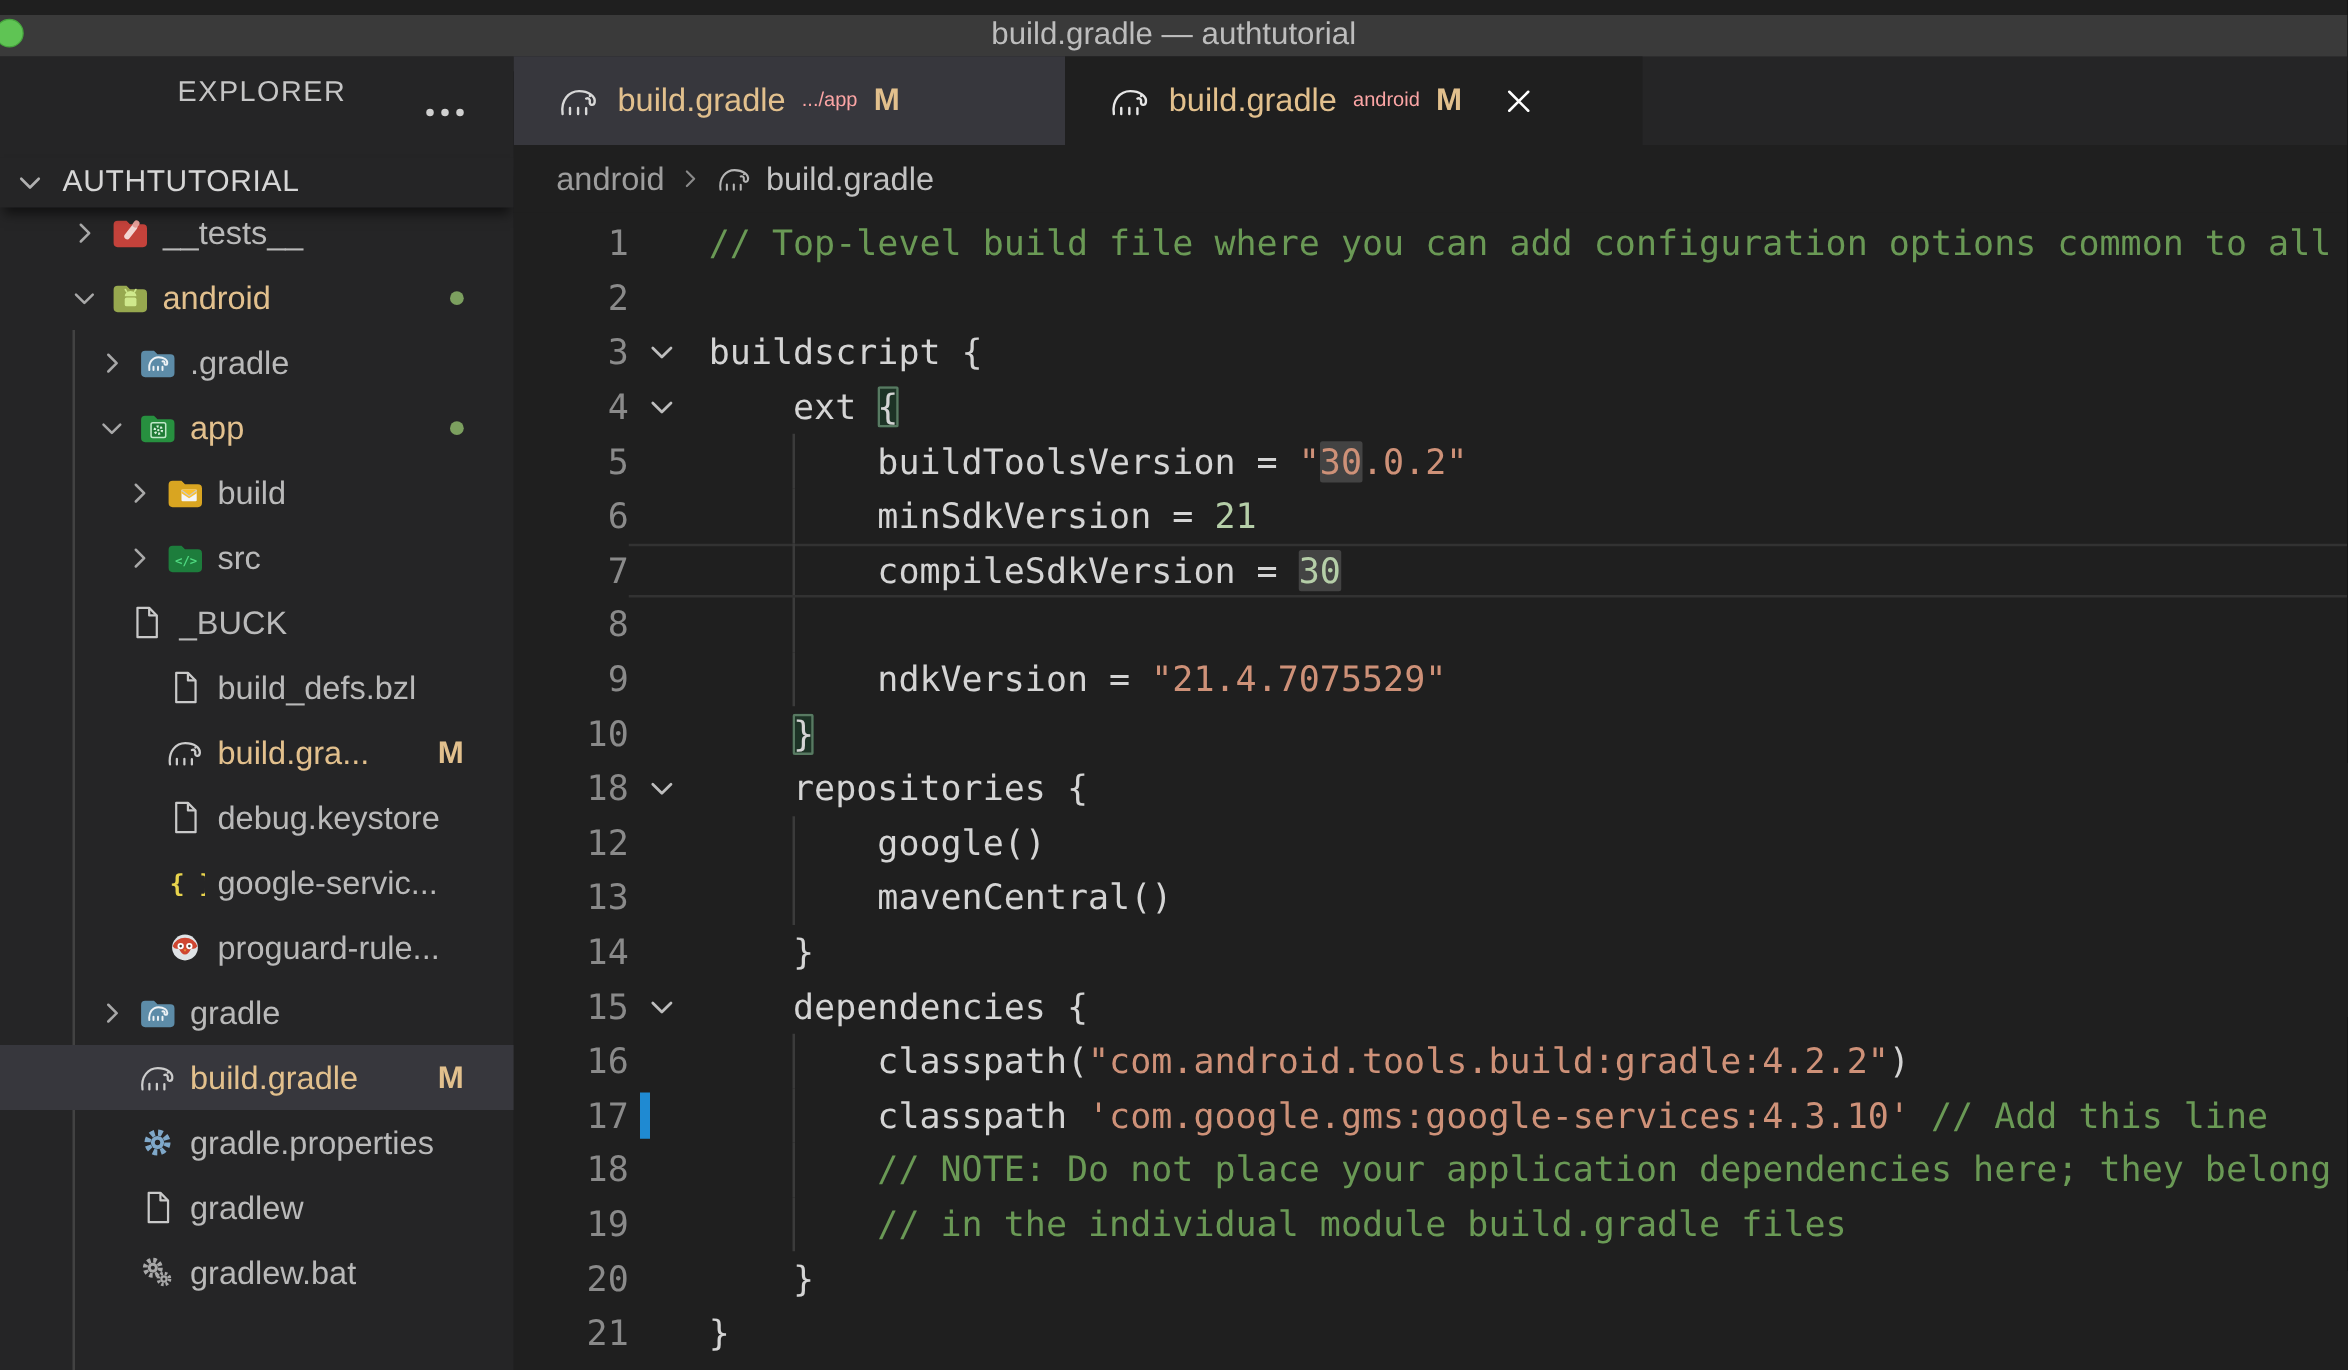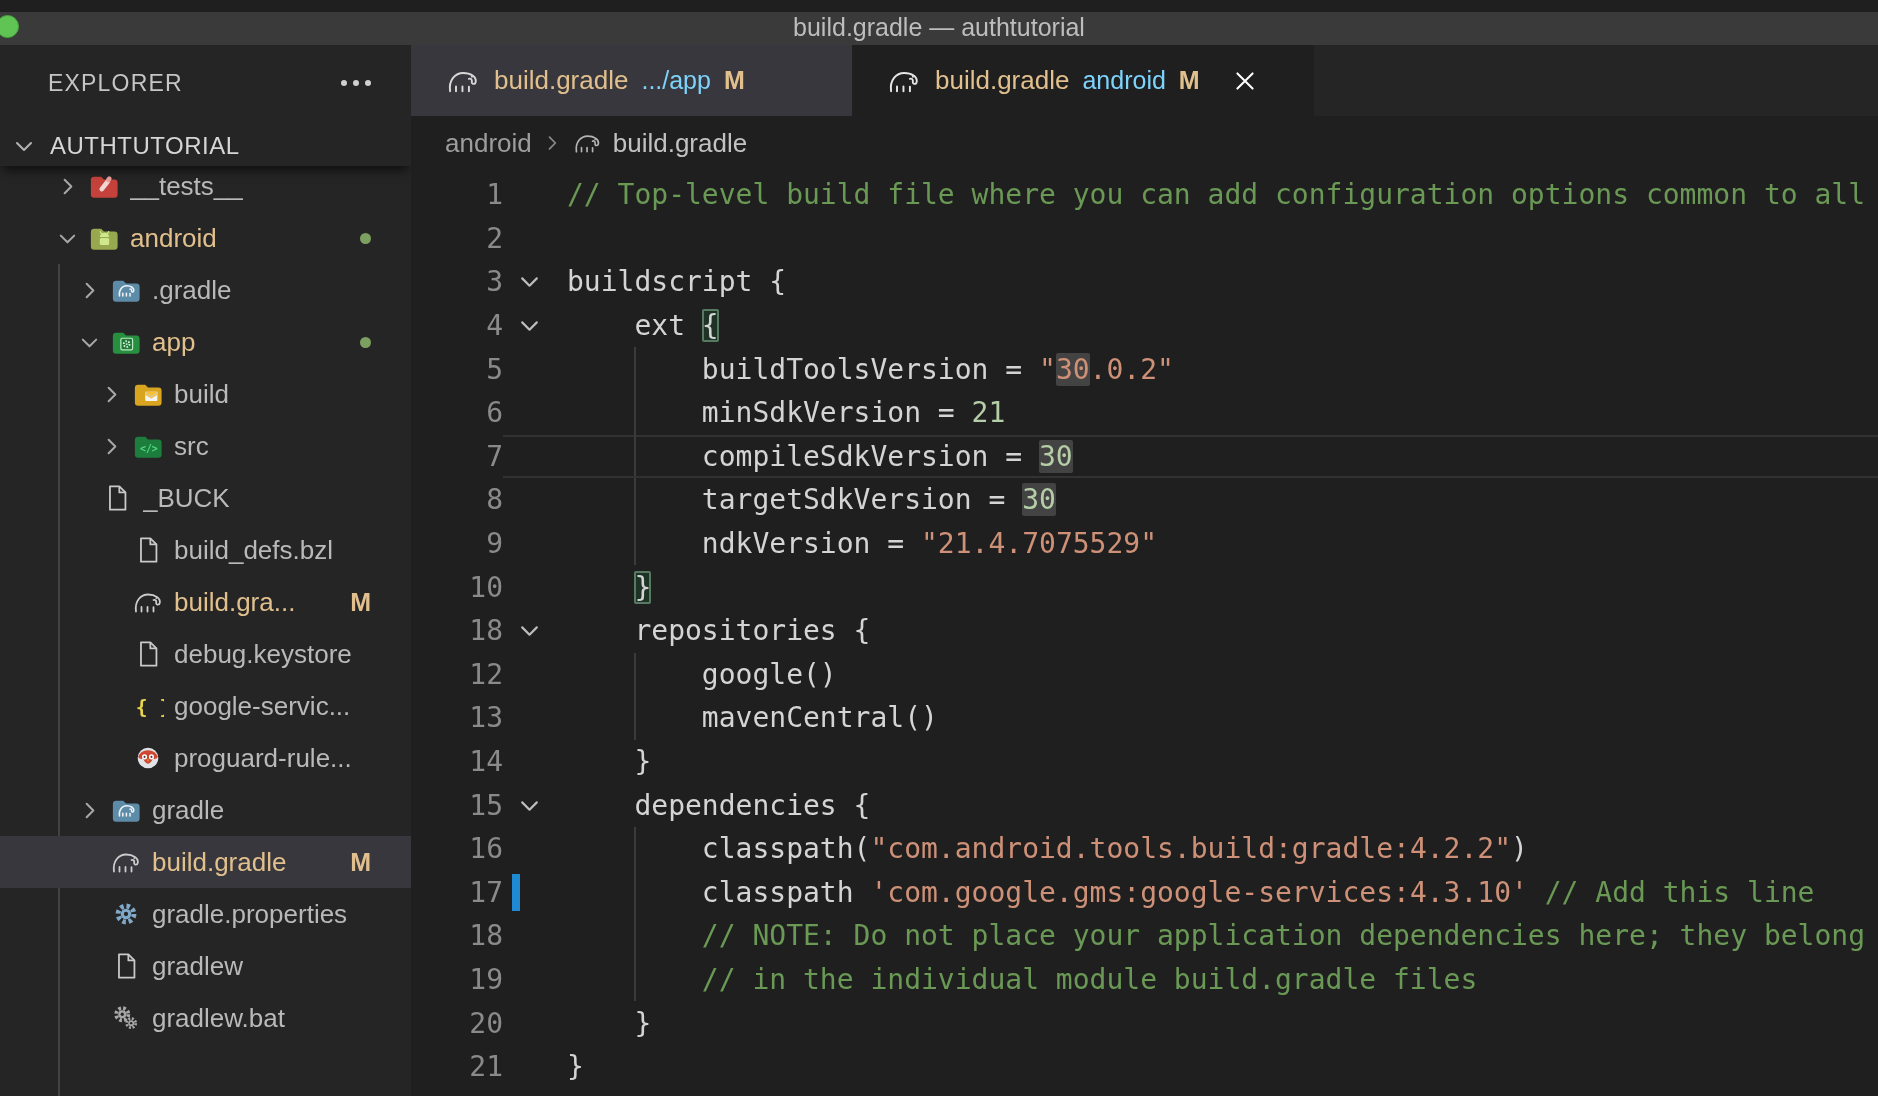--- a/index.html
+++ b/index.html
@@ -19,21 +19,21 @@
   .win-title{position:absolute;left:0;right:0;top:0;height:30px;line-height:30px;text-align:center;
              color:#bdbdbd;font-size:25px;font-weight:500;}
 
   
   .main{position:absolute;top:45px;left:0;right:0;bottom:0;display:flex;}
   .sidebar{position:relative;width:411px;flex:0 0 411px;background:var(--sidebar-bg);overflow:hidden;}
   .editor-col{position:relative;flex:1;display:flex;flex-direction:column;overflow:hidden;}
 
   
   .explorer-row{position:absolute;top:15px;left:0;right:0;height:46px;display:flex;align-items:center;
-                padding:0 40px 0 48px;}
+                padding:0 40px 0 48px;flex-direction:column;}
   .explorer-title{color:#c5c5c5;font-size:23px;letter-spacing:1.2px;}
   .more-actions{margin-left:auto;display:flex;gap:6px;cursor:pointer;}
   .more-actions i{width:6px;height:6px;border-radius:50%;background:#d0d0d0;display:block;}
 
   .section-header{position:absolute;top:81px;left:0;right:0;height:40px;z-index:3;background:var(--sidebar-bg);
                   display:flex;align-items:center;padding-left:12px;gap:6px;
                   box-shadow:0 8px 9px -3px rgba(0,0,0,.55);}
   .section-label{color:#d6d6d6;font-size:24px;font-weight:normal;letter-spacing:.5px;}
 
   .tree{position:absolute;top:115px;left:0;right:0;bottom:0;overflow:hidden;z-index:1;}
@@ -47,21 +47,21 @@
   .tree-deco{position:absolute;right:40px;top:0;bottom:0;display:flex;align-items:center;}
   .tree-badge{color:var(--mod);font-size:25px;font-weight:600;}
   .tree-dot{width:11px;height:11px;border-radius:50%;background:var(--dot);}
 
   
   .tabbar{height:71px;flex:0 0 71px;background:var(--tabstrip-bg);display:flex;}
   .tab{display:flex;align-items:center;padding:0 34px;gap:13px;cursor:pointer;}
   .tab.inactive{width:441px;background:var(--tab-inactive-bg);}
   .tab.active{width:462px;background:var(--editor-bg);}
   .tab-name{color:var(--mod);font-size:26px;white-space:nowrap;}
-  .tab-desc{color:#7dd3fc;font-size:25px;white-space:nowrap;}
+  .tab-desc{color:#fca5a5;font-size:16px;white-space:nowrap;}
   .tab-badge{color:var(--mod);font-size:25px;font-weight:600;}
   .tab-close{margin-left:18px;width:28px;height:28px;display:flex;align-items:center;justify-content:center;cursor:pointer;}
 
   
   .breadcrumb{height:54px;flex:0 0 54px;display:flex;align-items:center;padding-left:34px;gap:10px;background:var(--editor-bg);}
   .crumb{color:#9d9d9d;font-size:26px;}
   .crumb.file{color:#c2c2c2;}
   .crumb-icon{display:flex;align-items:center;}
 
   
@@ -403,21 +403,21 @@
           <div class="code-row"><span class="line-num">2</span><span class="fold-gutter"></span><span class="line-text"></span></div>
           <div class="code-row"><span class="line-num">3</span><span class="fold-gutter"><svg width="25" height="25" viewBox="0 0 24 24" fill="none">
                 <path d="M5 9 l7 7 7-7" stroke="#bdbdbd" stroke-width="2.1" stroke-linecap="round" stroke-linejoin="round"></path>
               </svg></span><span class="line-text"><span class="tok-plain">buildscript {</span></span></div>
           <div class="code-row"><span class="line-num">4</span><span class="fold-gutter"><svg width="25" height="25" viewBox="0 0 24 24" fill="none">
                 <path d="M5 9 l7 7 7-7" stroke="#bdbdbd" stroke-width="2.1" stroke-linecap="round" stroke-linejoin="round"></path>
               </svg></span><span class="line-text"><span class="tok-plain">    ext </span><span class="tok-plain bracket">{</span></span></div>
           <div class="code-row"><span class="indent-guide"></span><span class="line-num">5</span><span class="fold-gutter"></span><span class="line-text"><span class="tok-plain">        buildToolsVersion = </span><span class="tok-string">"</span><span class="tok-string hl">30</span><span class="tok-string">.0.2"</span></span></div>
           <div class="code-row"><span class="indent-guide"></span><span class="line-num">6</span><span class="fold-gutter"></span><span class="line-text"><span class="tok-plain">        minSdkVersion = </span><span class="tok-number">21</span></span></div>
           <div class="code-row current"><span class="indent-guide"></span><span class="line-num">7</span><span class="fold-gutter"></span><span class="line-text"><span class="tok-plain">        compileSdkVersion = </span><span class="tok-number hl">30</span></span></div>
-          <div class="code-row"><span class="indent-guide"></span><span class="line-num">8</span><span class="fold-gutter"></span><span class="line-text"><span class="tok-plain">        targetSdkVersion = </span><span class="tok-number hl">30</span></span></div>
+          <div class="code-row"><span class="indent-guide"></span><span class="line-num">8</span><span class="fold-gutter"></span></div>
           <div class="code-row"><span class="indent-guide"></span><span class="line-num">9</span><span class="fold-gutter"></span><span class="line-text"><span class="tok-plain">        ndkVersion = </span><span class="tok-string">"21.4.7075529"</span></span></div>
           <div class="code-row"><span class="line-num">10</span><span class="fold-gutter"></span><span class="line-text"><span class="tok-plain">    </span><span class="tok-plain bracket">}</span></span></div>
           <div class="code-row"><span class="line-num">18</span><span class="fold-gutter"><svg width="25" height="25" viewBox="0 0 24 24" fill="none">
                 <path d="M5 9 l7 7 7-7" stroke="#bdbdbd" stroke-width="2.1" stroke-linecap="round" stroke-linejoin="round"></path>
               </svg></span><span class="line-text"><span class="tok-plain">    repositories {</span></span></div>
           <div class="code-row"><span class="indent-guide"></span><span class="line-num">12</span><span class="fold-gutter"></span><span class="line-text"><span class="tok-plain">        google()</span></span></div>
           <div class="code-row"><span class="indent-guide"></span><span class="line-num">13</span><span class="fold-gutter"></span><span class="line-text"><span class="tok-plain">        mavenCentral()</span></span></div>
           <div class="code-row"><span class="line-num">14</span><span class="fold-gutter"></span><span class="line-text"><span class="tok-plain">    }</span></span></div>
           <div class="code-row"><span class="line-num">15</span><span class="fold-gutter"><svg width="25" height="25" viewBox="0 0 24 24" fill="none">
                 <path d="M5 9 l7 7 7-7" stroke="#bdbdbd" stroke-width="2.1" stroke-linecap="round" stroke-linejoin="round"></path>

